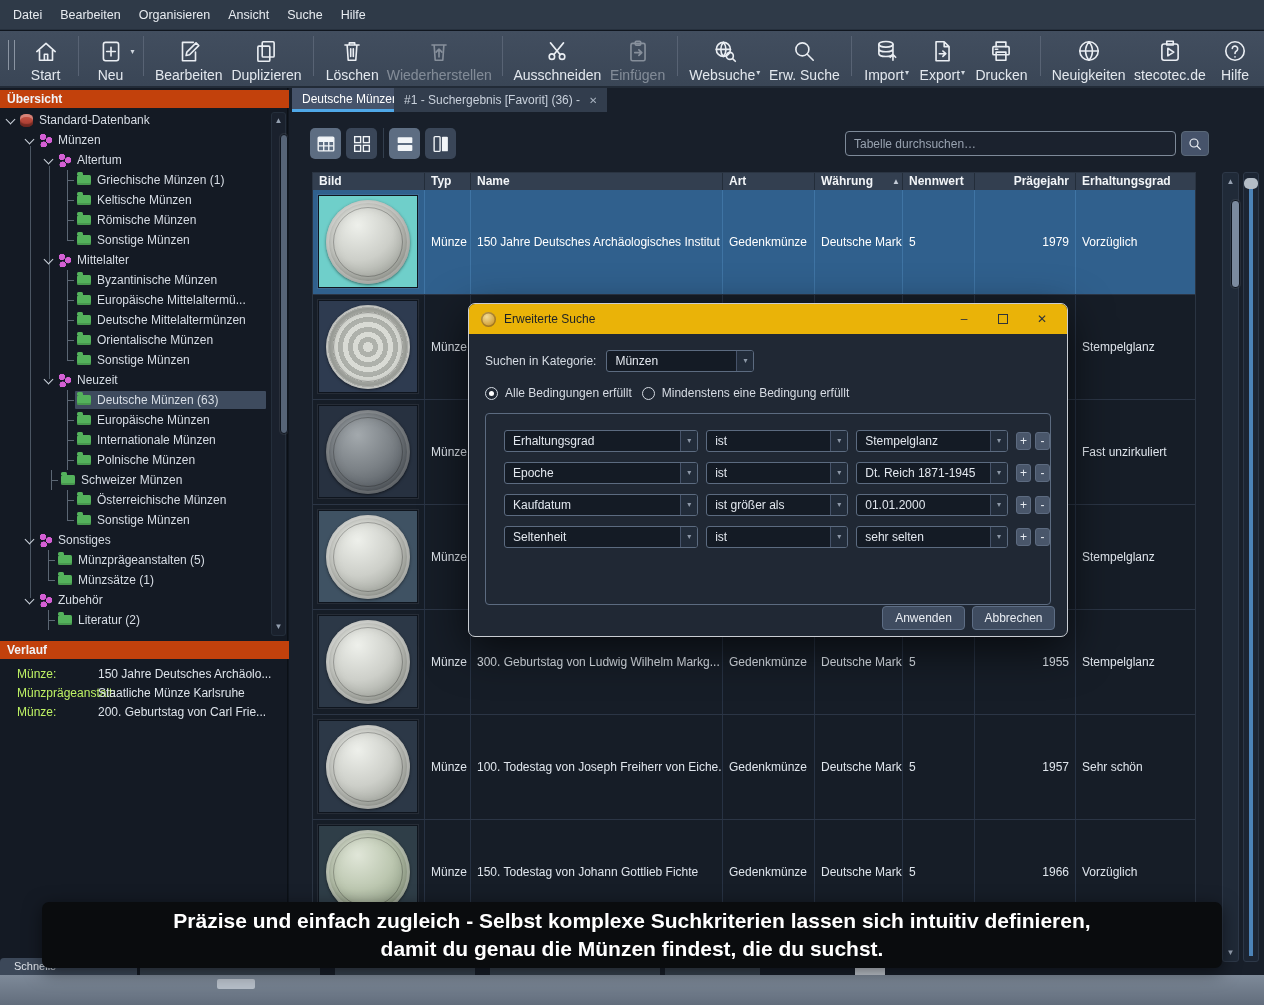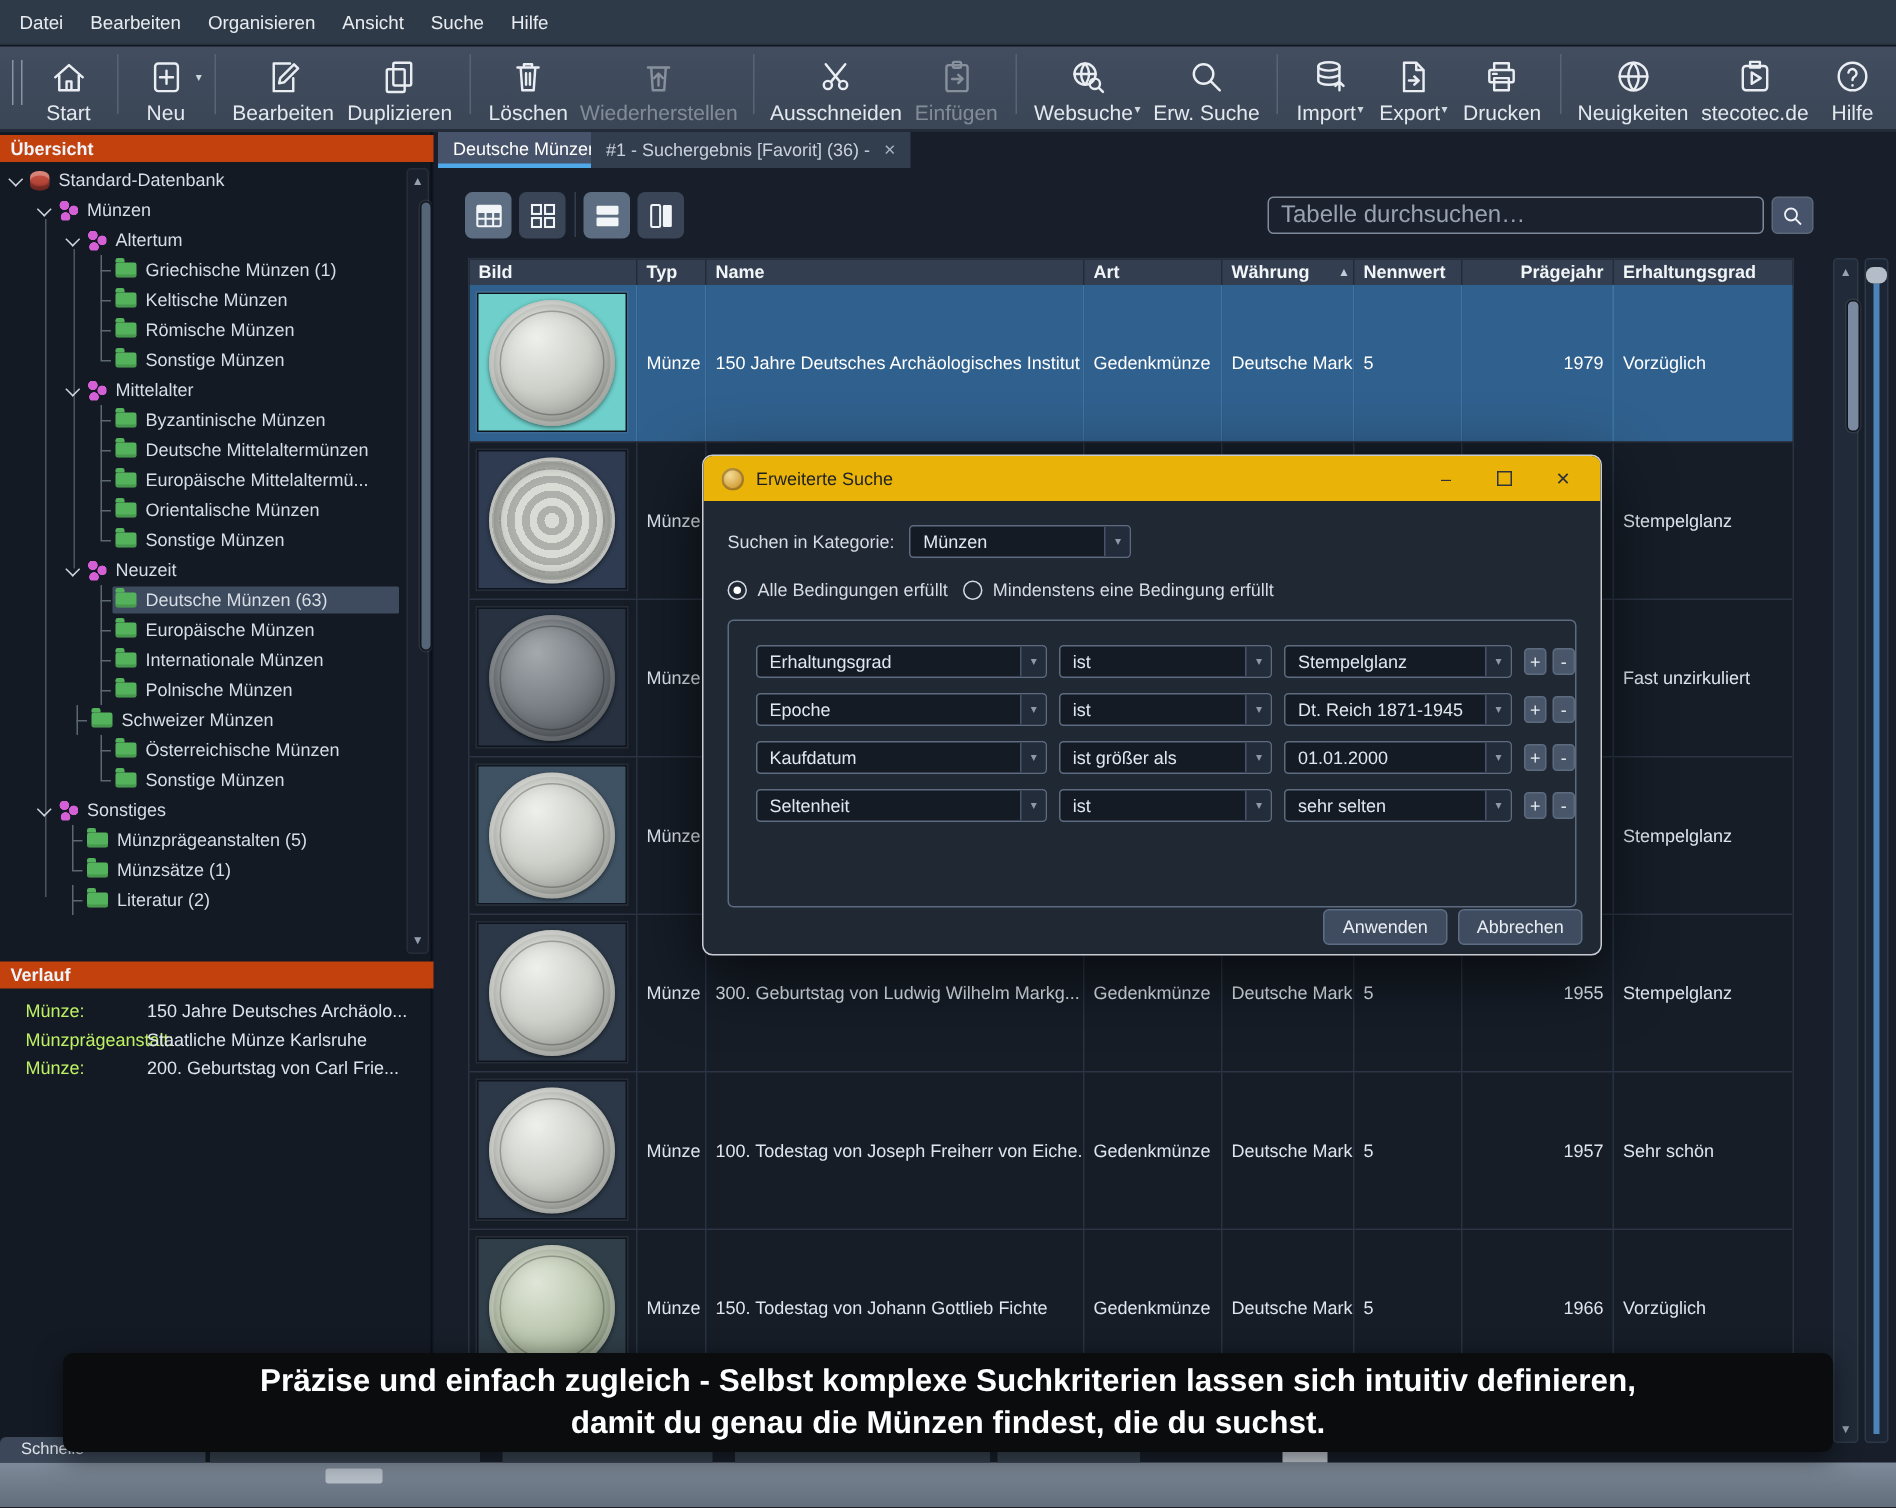--- a/index.html
+++ b/index.html
@@ -59,21 +59,21 @@
   .tab{position:absolute;top:0;height:24px;display:flex;align-items:center;font-size:12px;padding:0 10px;cursor:pointer;}
   .tab.active{background:#46536a;color:#fff;border-bottom:3px solid #4fa8e8;}
   .tab:not(.active){background:#323d4d;color:#c9d1dc;}
   .tab .tab-close{display:none;margin-left:9px;color:#a7b1bf;font-size:10px;}
   .tab.closable .tab-close{display:inline;}
   .viewbtn{position:absolute;width:31px;height:31px;border-radius:5px;display:flex;align-items:center;justify-content:center;cursor:pointer;}
   .viewbtn.active{background:#5d6d82;}
   .viewbtn:not(.active){background:#3a4658;}
   .viewbtn svg{width:22px;height:22px;stroke:#f2f5f8;fill:none;stroke-width:1.5;}
   .viewbtn.sep{width:1px;height:30px;background:#333f4e;border-radius:0;cursor:default;}
-  .searchbox{position:absolute;left:556px;top:43px;width:331px;height:25px;background:#1b222e;border:1px solid #7e8a99;border-radius:4px;color:#e6ebf1;font-size:16px;padding:0 8px;outline:none;}
+  .searchbox{position:absolute;left:556px;top:43px;width:331px;height:25px;background:#1b222e;border:1px solid #7e8a99;border-radius:4px;color:#e6ebf1;font-size:12px;padding:0 8px;outline:none;}
   .searchbox::placeholder{color:#98a2b0;}
   .searchbtn{position:absolute;left:892px;top:43px;width:28px;height:25px;background:#46536a;border:1px solid #5a6878;border-radius:4px;display:flex;align-items:center;justify-content:center;cursor:pointer;}
   .searchbtn svg{width:16px;height:16px;stroke:#eef1f5;fill:none;stroke-width:1.8;}
 
   
   .tablewrap{position:absolute;left:23px;top:84px;width:884px;height:791px;overflow:hidden;background:#161d27;border:1px solid #2a3442;}
   .tgrid{display:grid;grid-template-columns:112px 46px 252px 92px 88px 72px 101px 121px;}
   .thead{height:17px;background:#333f50;}
   .th{font-size:12px;font-weight:bold;color:#f2f5f8;padding:0 6px;line-height:17px;border-right:1px solid #232d3a;white-space:nowrap;overflow:hidden;display:flex;}
   .th.num{justify-content:flex-end;}
@@ -564,29 +564,29 @@
           <span class="ti-body">
             <span class="tico tico-folder"></span>
             <span>Byzantinische Münzen</span>
           </span>
         </div>
 
         <div class="trow conn-mid" style="padding-left: 61px;">
           <span class="slot"></span>
           <span class="ti-body">
             <span class="tico tico-folder"></span>
+            <span>Europäische Mittelaltermü...</span>
+          </span>
+        </div>
+
+        <div class="trow conn-mid" style="padding-left: 61px;">
+          <span class="slot"></span>
+          <span class="ti-body">
+            <span class="tico tico-folder"></span>
             <span>Deutsche Mittelaltermünzen</span>
-          </span>
-        </div>
-
-        <div class="trow conn-mid" style="padding-left: 61px;">
-          <span class="slot"></span>
-          <span class="ti-body">
-            <span class="tico tico-folder"></span>
-            <span>Europäische Mittelaltermü...</span>
           </span>
         </div>
 
         <div class="trow conn-mid" style="padding-left: 61px;">
           <span class="slot"></span>
           <span class="ti-body">
             <span class="tico tico-folder"></span>
             <span>Orientalische Münzen</span>
           </span>
         </div>
@@ -680,20 +680,27 @@
         </div>
 
         <div class="trow conn-last" style="padding-left: 42px;">
           <span class="slot"></span>
           <span class="ti-body">
             <span class="tico tico-folder"></span>
             <span>Münzsätze (1)</span>
           </span>
         </div>
 
+        <div class="trow exp" style="padding-left: 23px;">
+          <span class="slot"></span>
+          <span class="ti-body">
+            <span class="tico tico-category"></span>
+            <span>Zubehör</span>
+          </span>
+        </div>
 
         <div class="trow conn-mid" style="padding-left: 42px;">
           <span class="slot"></span>
           <span class="ti-body">
             <span class="tico tico-folder"></span>
             <span>Literatur (2)</span>
           </span>
         </div>
 
       <div class="tree-sb">

